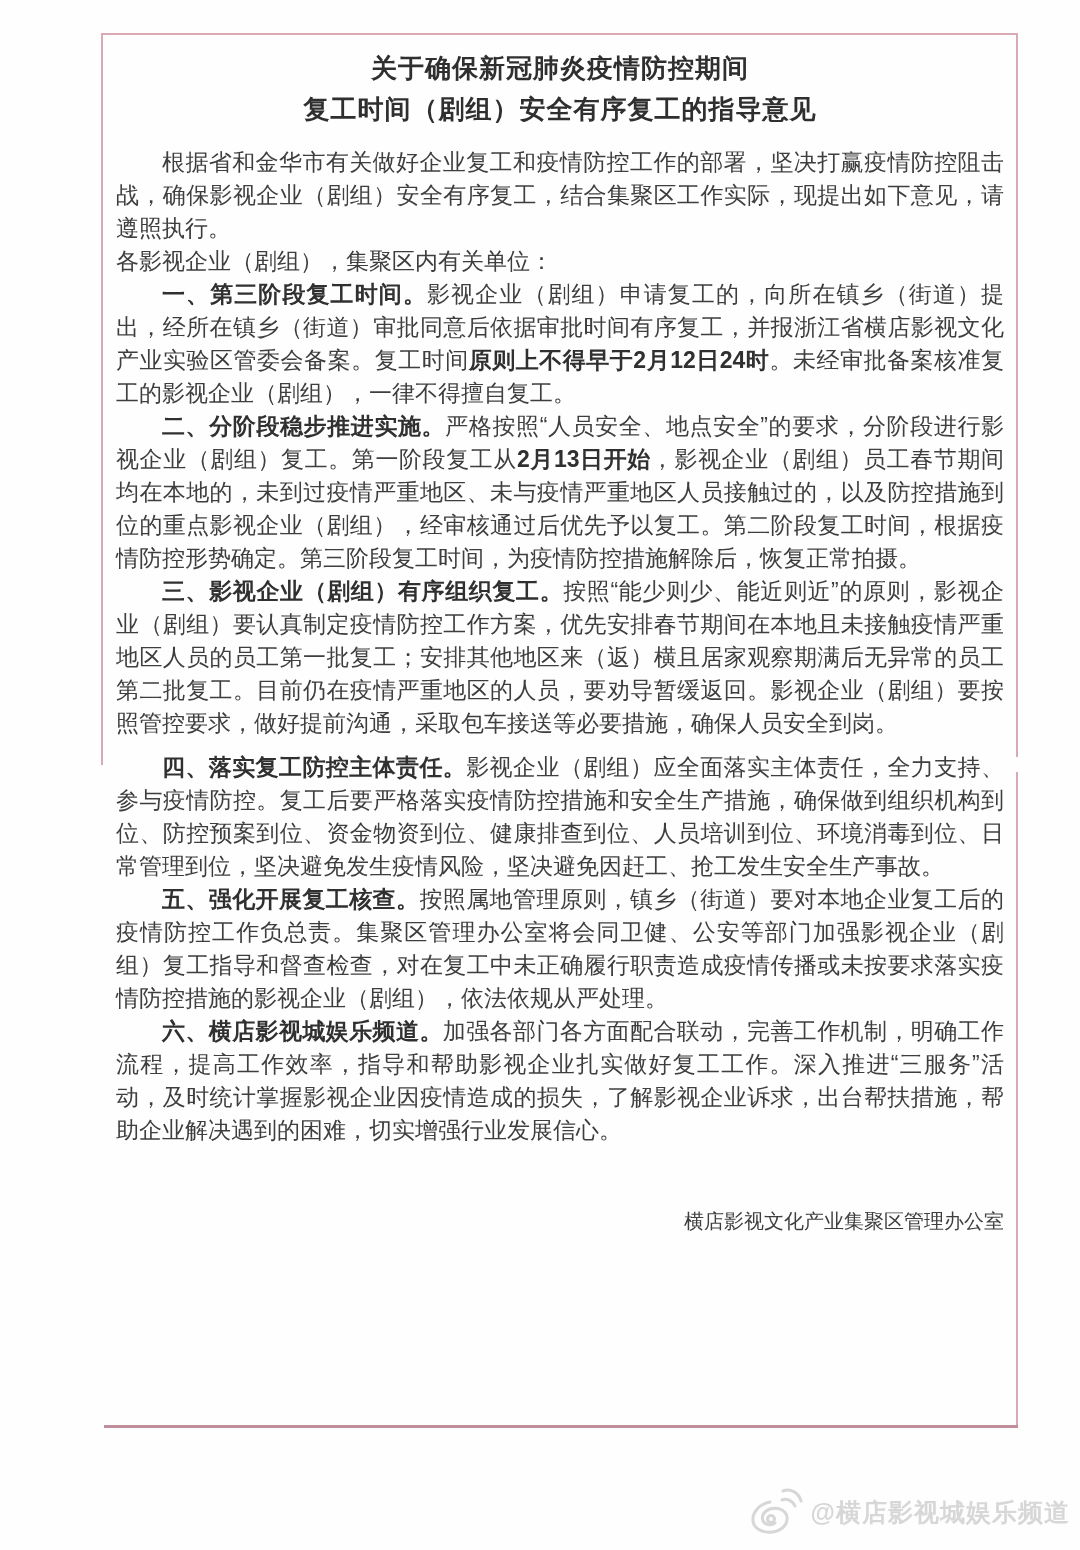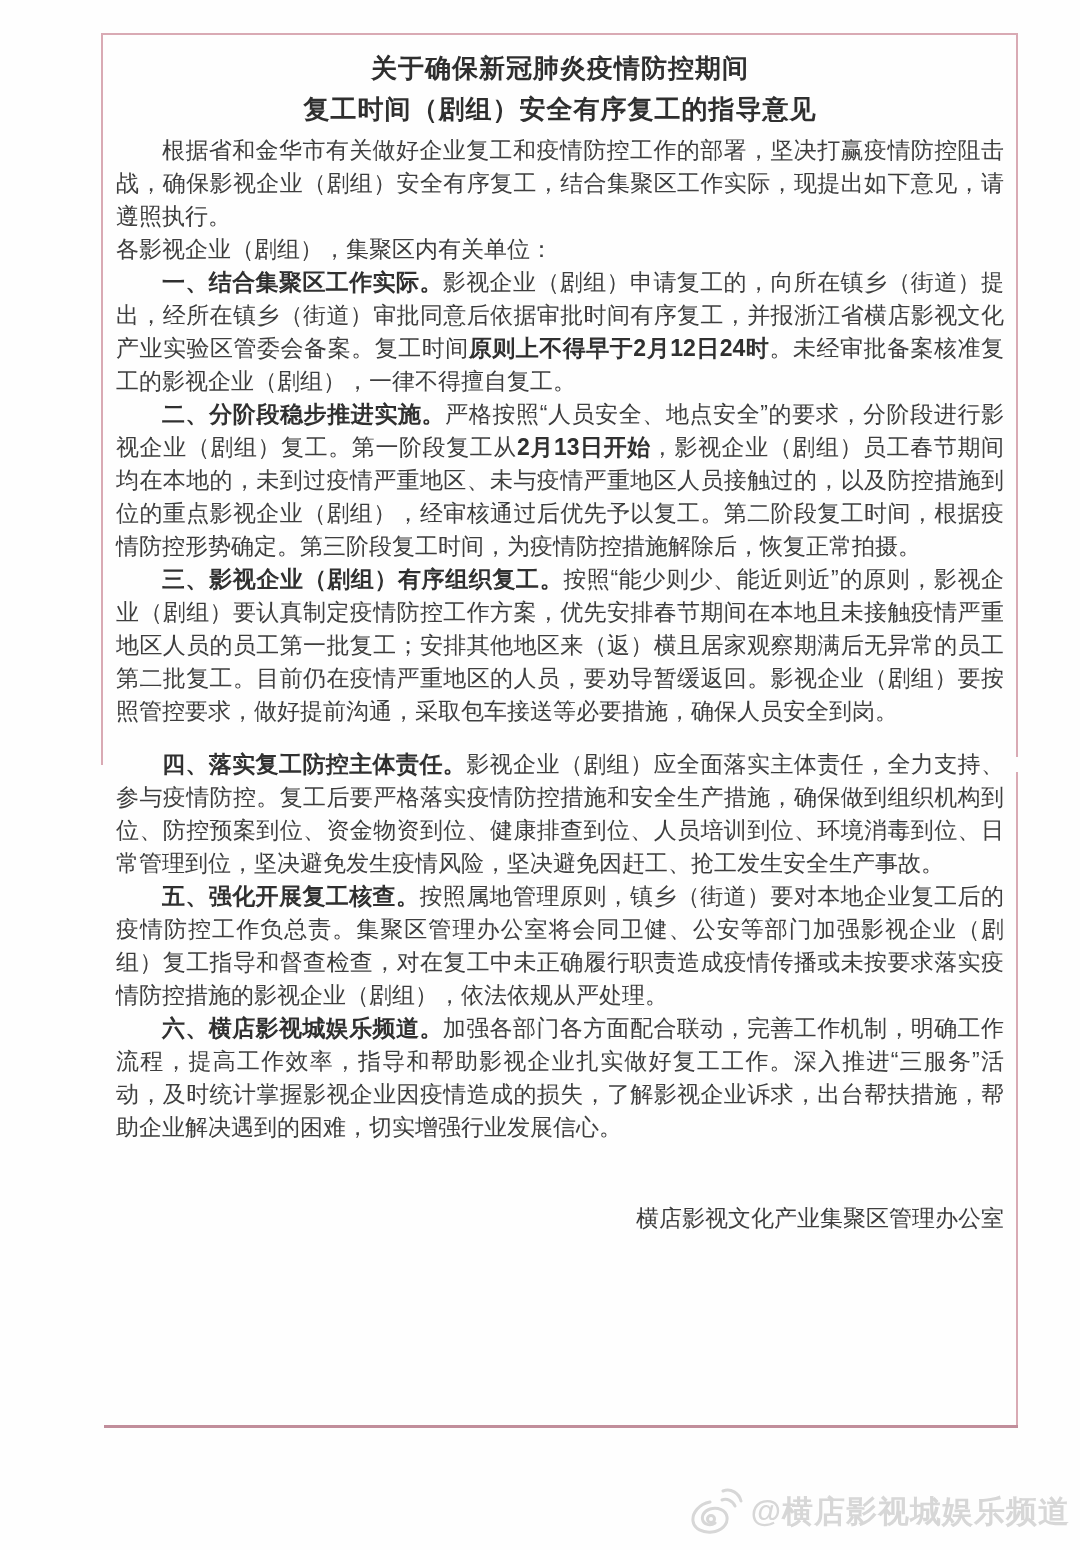--- a/index.html
+++ b/index.html
@@ -28,58 +28,58 @@
   
   .content {
     position: absolute;
     left: 116px;
     top: 48px;
     width: 888px;
     color: #3e3e3e;
   }
   .title-block {
     text-align: center;
-    margin-bottom: 4px;
+    margin-bottom: 16px;
   }
   .title-line {
     font-size: 26px;
     font-weight: 700;
     color: #2f2f2f;
     line-height: 41px;
     letter-spacing: 1px;
   }
   .body-text p.para {
     margin: 0;
     font-size: 23px;
     line-height: 33px;
     text-align: justify;
     color: #3e3e3e;
   }
   .body-text p.para.indent { text-indent: 2em; }
-  .body-text p.para.gap { margin-top: 20px; }
+  .body-text p.para.gap { margin-top: 11px; }
   .body-text .bold { font-weight: 700; color: #303030; }
 
   .sign-block {
     margin-top: 52px;
     text-align: right;
-    font-size: 23px;
+    font-size: 20px;
     line-height: 44px;
     color: #3e3e3e;
   }
 
   
   .watermark {
     position: absolute;
     right: 10px;
     bottom: 14px;
     display: flex;
     align-items: center;
     gap: 8px;
     color: #d7d7d7;
-    font-size: 31px;
+    font-size: 25px;
     font-weight: 700;
     letter-spacing: 1px;
     user-select: none;
   }
   .watermark svg { display: block; }
 </style>
 </head>
 <body>
 
 <div class="frame-seg frame-top"></div>
@@ -89,21 +89,21 @@
 <div class="frame-seg frame-bottom"></div>
 
 <div class="content">
   <div class="title-block">
       <div class="title-line">关于确保新冠肺炎疫情防控期间</div>
       <div class="title-line">复工时间（剧组）安全有序复工的指导意见</div>
     </div>
   <div class="body-text">
       <p class="para indent"><span>根据省和金华市有关做好企业复工和疫情防控工作的部署，坚决打赢疫情防控阻击战，确保影视企业（剧组）安全有序复工，结合集聚区工作实际，现提出如下意见，请遵照执行。</span></p>
       <p class="para"><span>各影视企业（剧组），集聚区内有关单位：</span></p>
-      <p class="para indent"><span class="bold">一、结合集聚区工作实际。</span><span>影视企业（剧组）申请复工的，向所在镇乡（街道）提出，经所在镇乡（街道）审批同意后依据审批时间有序复工，并报浙江省横店影视文化产业实验区管委会备案。复工时间</span><span class="bold">原则上不得早于2月12日24时</span><span>。未经审批备案核准复工的影视企业（剧组），一律不得擅自复工。</span></p>
+      <p class="para indent"><span class="bold">一、第三阶段复工时间。</span><span>影视企业（剧组）申请复工的，向所在镇乡（街道）提出，经所在镇乡（街道）审批同意后依据审批时间有序复工，并报浙江省横店影视文化产业实验区管委会备案。复工时间</span><span class="bold">原则上不得早于2月12日24时</span><span>。未经审批备案核准复工的影视企业（剧组），一律不得擅自复工。</span></p>
       <p class="para indent"><span class="bold">二、分阶段稳步推进实施。</span><span>严格按照“人员安全、地点安全”的要求，分阶段进行影视企业（剧组）复工。第一阶段复工从</span><span class="bold">2月13日开始</span><span>，影视企业（剧组）员工春节期间均在本地的，未到过疫情严重地区、未与疫情严重地区人员接触过的，以及防控措施到位的重点影视企业（剧组），经审核通过后优先予以复工。第二阶段复工时间，根据疫情防控形势确定。第三阶段复工时间，为疫情防控措施解除后，恢复正常拍摄。</span></p>
       <p class="para indent"><span class="bold">三、影视企业（剧组）有序组织复工。</span><span>按照“能少则少、能近则近”的原则，影视企业（剧组）要认真制定疫情防控工作方案，优先安排春节期间在本地且未接触疫情严重地区人员的员工第一批复工；安排其他地区来（返）横且居家观察期满后无异常的员工第二批复工。目前仍在疫情严重地区的人员，要劝导暂缓返回。影视企业（剧组）要按照管控要求，做好提前沟通，采取包车接送等必要措施，确保人员安全到岗。</span></p>
       <p class="para indent gap"><span class="bold">四、落实复工防控主体责任。</span><span>影视企业（剧组）应全面落实主体责任，全力支持、参与疫情防控。复工后要严格落实疫情防控措施和安全生产措施，确保做到组织机构到位、防控预案到位、资金物资到位、健康排查到位、人员培训到位、环境消毒到位、日常管理到位，坚决避免发生疫情风险，坚决避免因赶工、抢工发生安全生产事故。</span></p>
       <p class="para indent"><span class="bold">五、强化开展复工核查。</span><span>按照属地管理原则，镇乡（街道）要对本地企业复工后的疫情防控工作负总责。集聚区管理办公室将会同卫健、公安等部门加强影视企业（剧组）复工指导和督查检查，对在复工中未正确履行职责造成疫情传播或未按要求落实疫情防控措施的影视企业（剧组），依法依规从严处理。</span></p>
       <p class="para indent"><span class="bold">六、横店影视城娱乐频道。</span><span>加强各部门各方面配合联动，完善工作机制，明确工作流程，提高工作效率，指导和帮助影视企业扎实做好复工工作。深入推进“三服务”活动，及时统计掌握影视企业因疫情造成的损失，了解影视企业诉求，出台帮扶措施，帮助企业解决遇到的困难，切实增强行业发展信心。</span></p>
     </div>
   <div class="sign-block">
     <div>横店影视文化产业集聚区管理办公室</div>
   </div>
 </div>

